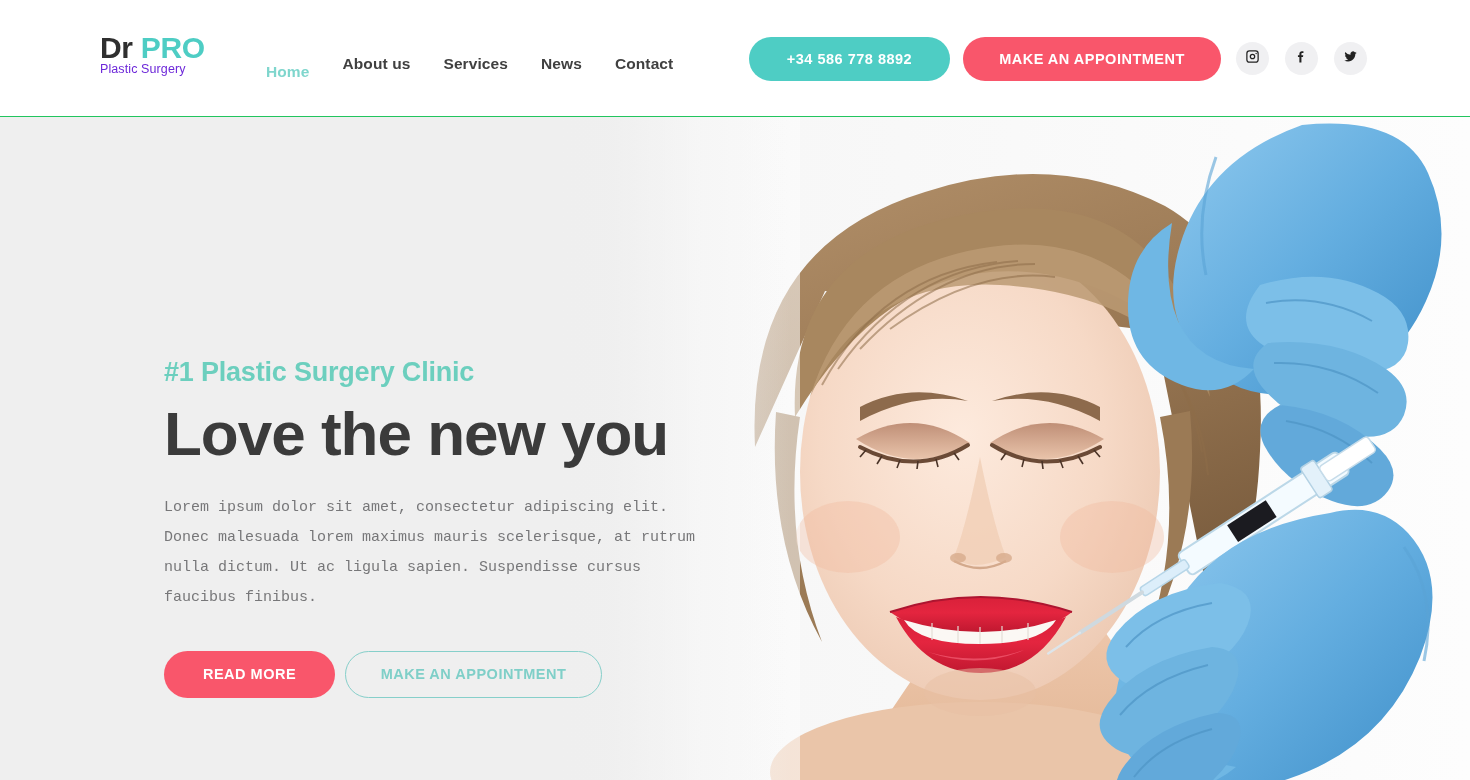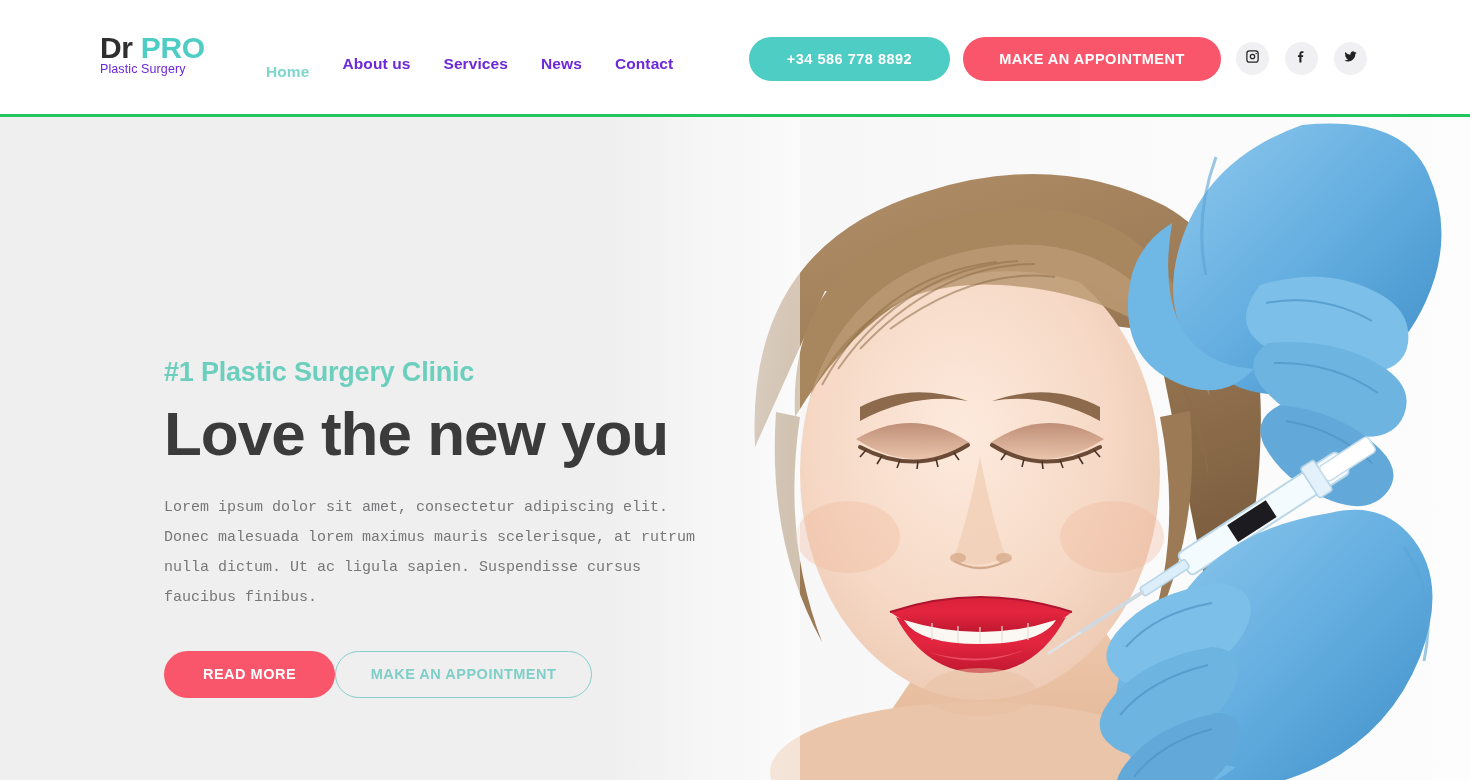--- a/index.html
+++ b/index.html
@@ -19,21 +19,21 @@
     background: #efefef;
   }
 
   
   #header {
     position: absolute;
     top: 0; left: 0;
     width: 1470px;
     height: 117px;
     background: #ffffff;
-    border-bottom: 3px solid #22c55e;
+    border-bottom: 1px solid #22c55e;
     display: flex;
     align-items: center;
     z-index: 20;
   }
 
   .brand {
     position: absolute;
     left: 100px;
     top: 33px;
     line-height: 1;
@@ -57,21 +57,21 @@
     position: absolute;
     left: 266px;
     top: 47px;
     display: flex;
     align-items: center;
     gap: 0;
   }
   .nav-item {
     font-size: 15.5px;
     font-weight: bold;
-    color: #6d28d9;
+    color: #404040;
     letter-spacing: 0.1px;
     cursor: pointer;
     padding: 0 33px 0 0;
     white-space: nowrap;
   }
   .nav-item.active { color: #7fd6cd; margin-top: 16px; }
 
   #header-actions {
     position: absolute;
     left: 749px;
@@ -184,20 +184,21 @@
     font-size: 15px;
     color: #777779;
     line-height: 30px;
     width: 545px;
     margin-bottom: 38px;
     font-family: Liberation Mono, monospace;
   }
   .hero-buttons {
     display: flex;
     align-items: center;
+    gap: 10px;
   }
   .btn-read-more {
     width: 171px;
     height: 47px;
     background: #f9566b;
     color: #ffffff;
     font-size: 14.5px;
   }
   .btn-appoint-hero {
     width: 257px;

